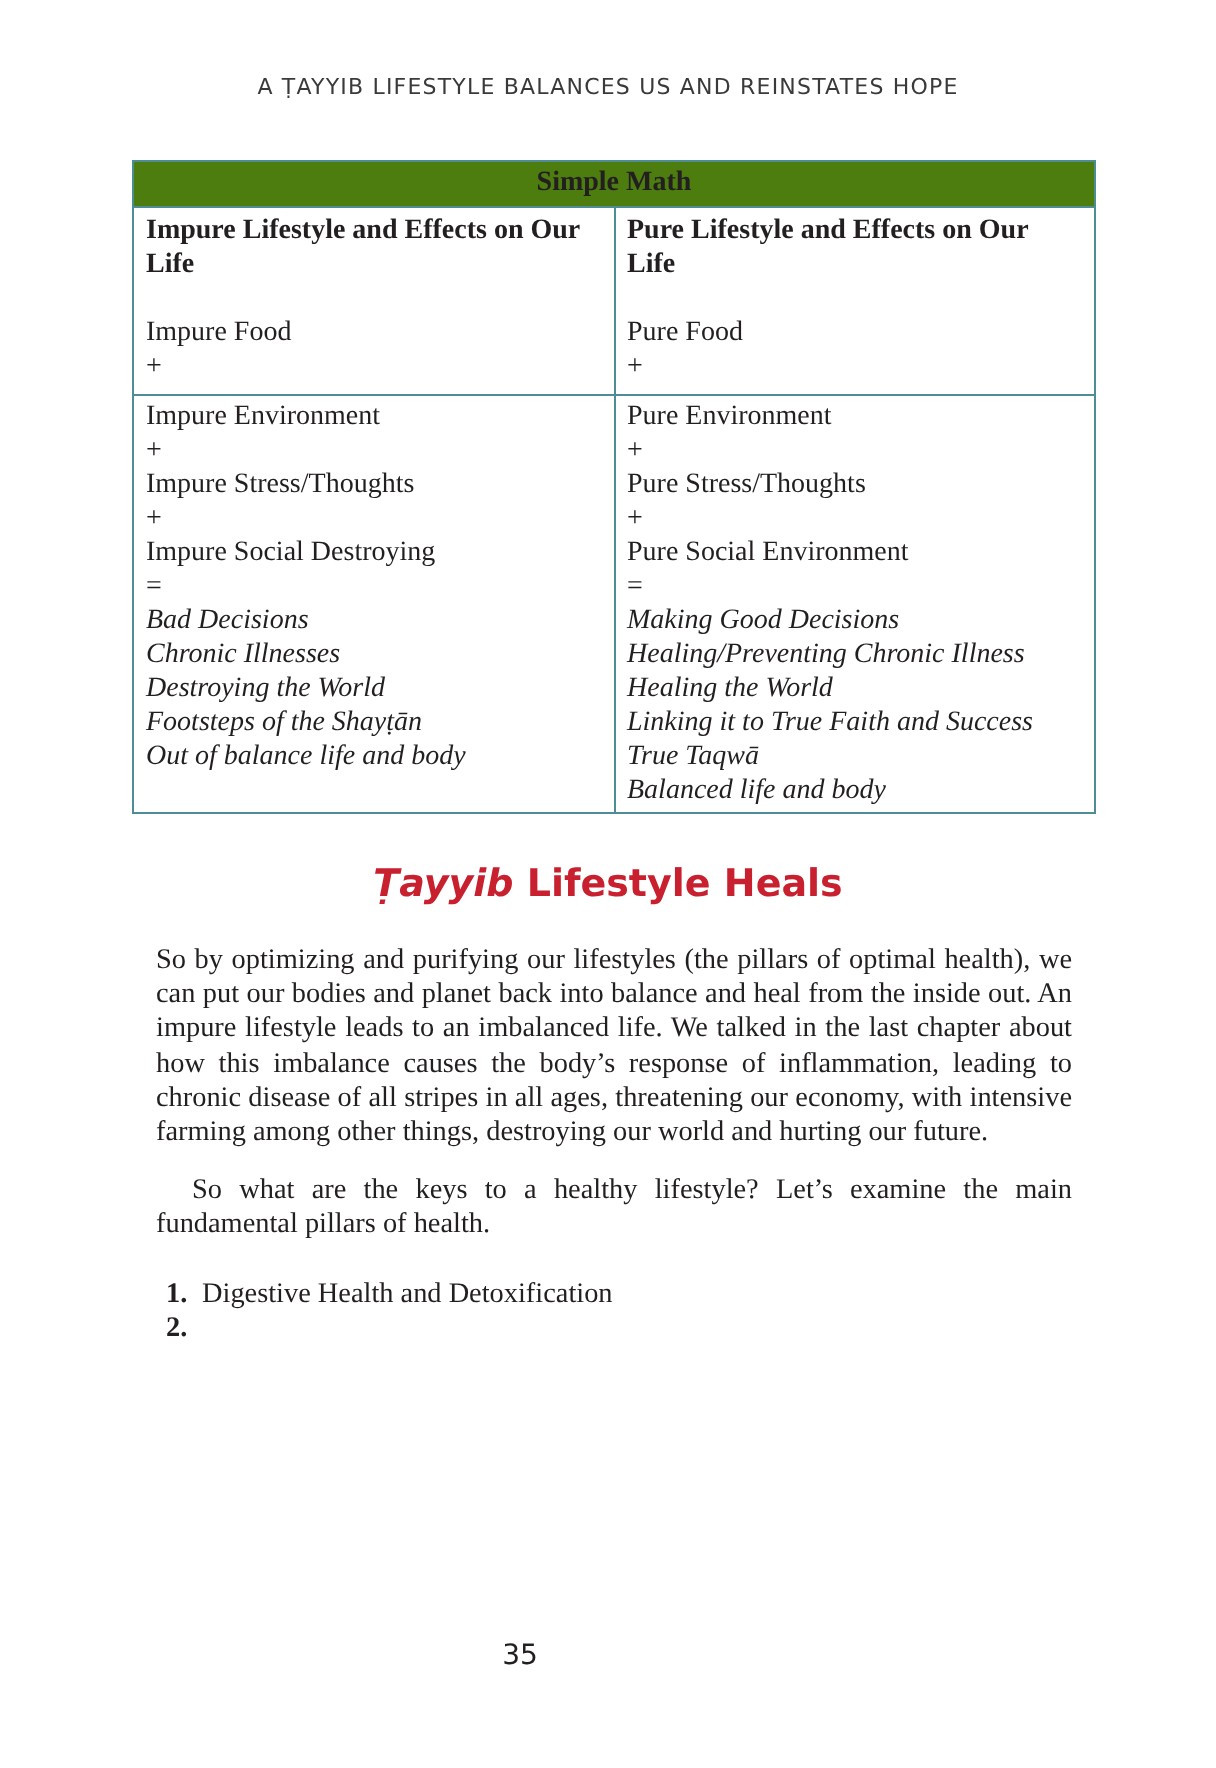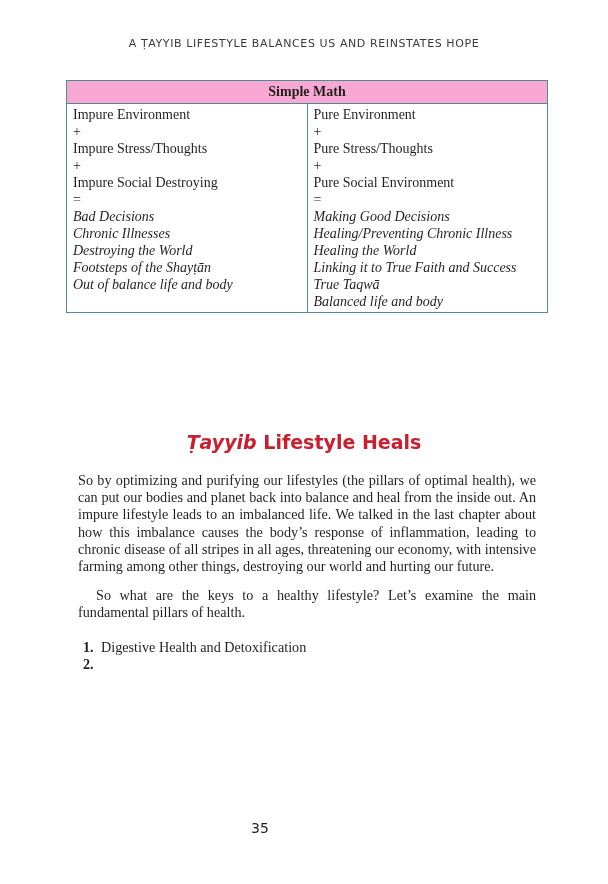--- a/index.html
+++ b/index.html
@@ -7,21 +7,21 @@
     .running-head {
       position: absolute; top: 37px; left: 0; width: 608px; text-align: center;
       font-family: "DejaVu Sans", sans-serif; font-size: 11px; letter-spacing: 0.6px; color: #3a3a3a;
     }
     .tbl {
       position: absolute; left: 66px; top: 80px; width: 482px;
       border-collapse: collapse; font-family: "Liberation Serif", serif; font-size: 14px; color: #231f20;
     }
     .tbl td, .tbl th { border: 1.3px solid #4f8d94; vertical-align: top; padding: 0 6px; }
     .tbl th {
-      background: #f9a8d4; font-weight: bold; text-align: center; height: 22px; line-height: 22px; font-size: 14px;
+      background: #4d7c0f; font-weight: bold; text-align: center; height: 22px; line-height: 22px; font-size: 14px;
     }
     .tbl td { width: 50%; line-height: 17px; }
     .tbl td.top { height: 90px; padding-top: 3px; }
     .tbl td.bottom { padding-top: 2px; padding-bottom: 2px; }
     .hdr { font-weight: bold; display: block; }
     .gap { display: block; height: 17px; }
     .line { display: block; }
     .it { display: block; font-style: italic; }
     .section-title {
       position: absolute; top: 431px; left: 0; width: 608px; text-align: center;
@@ -45,20 +45,34 @@
   </style>
 </head>
 <body>
 
 <div class="running-head">A ṬAYYIB LIFESTYLE BALANCES US AND REINSTATES HOPE</div>
 
 <table class="tbl">
   <tbody>
       <tr>
     <th colspan="2">Simple Math</th>
+  </tr>
+  <tr>
+    <td class="top">
+      <span class="hdr">Impure Lifestyle and Effects on Our Life</span>
+      <span class="gap"></span>
+      <span class="line">Impure Food</span>
+      <span class="line">+</span>
+    </td>
+    <td class="top">
+      <span class="hdr">Pure Lifestyle and Effects on Our Life</span>
+      <span class="gap"></span>
+      <span class="line">Pure Food</span>
+      <span class="line">+</span>
+    </td>
   </tr>
   <tr>
     <td class="bottom">
       <span class="line">Impure Environment</span>
       <span class="line">+</span>
       <span class="line">Impure Stress/Thoughts</span>
       <span class="line">+</span>
       <span class="line">Impure Social Destroying</span>
       <span class="line">=</span>
       <span class="it">Bad Decisions</span>

